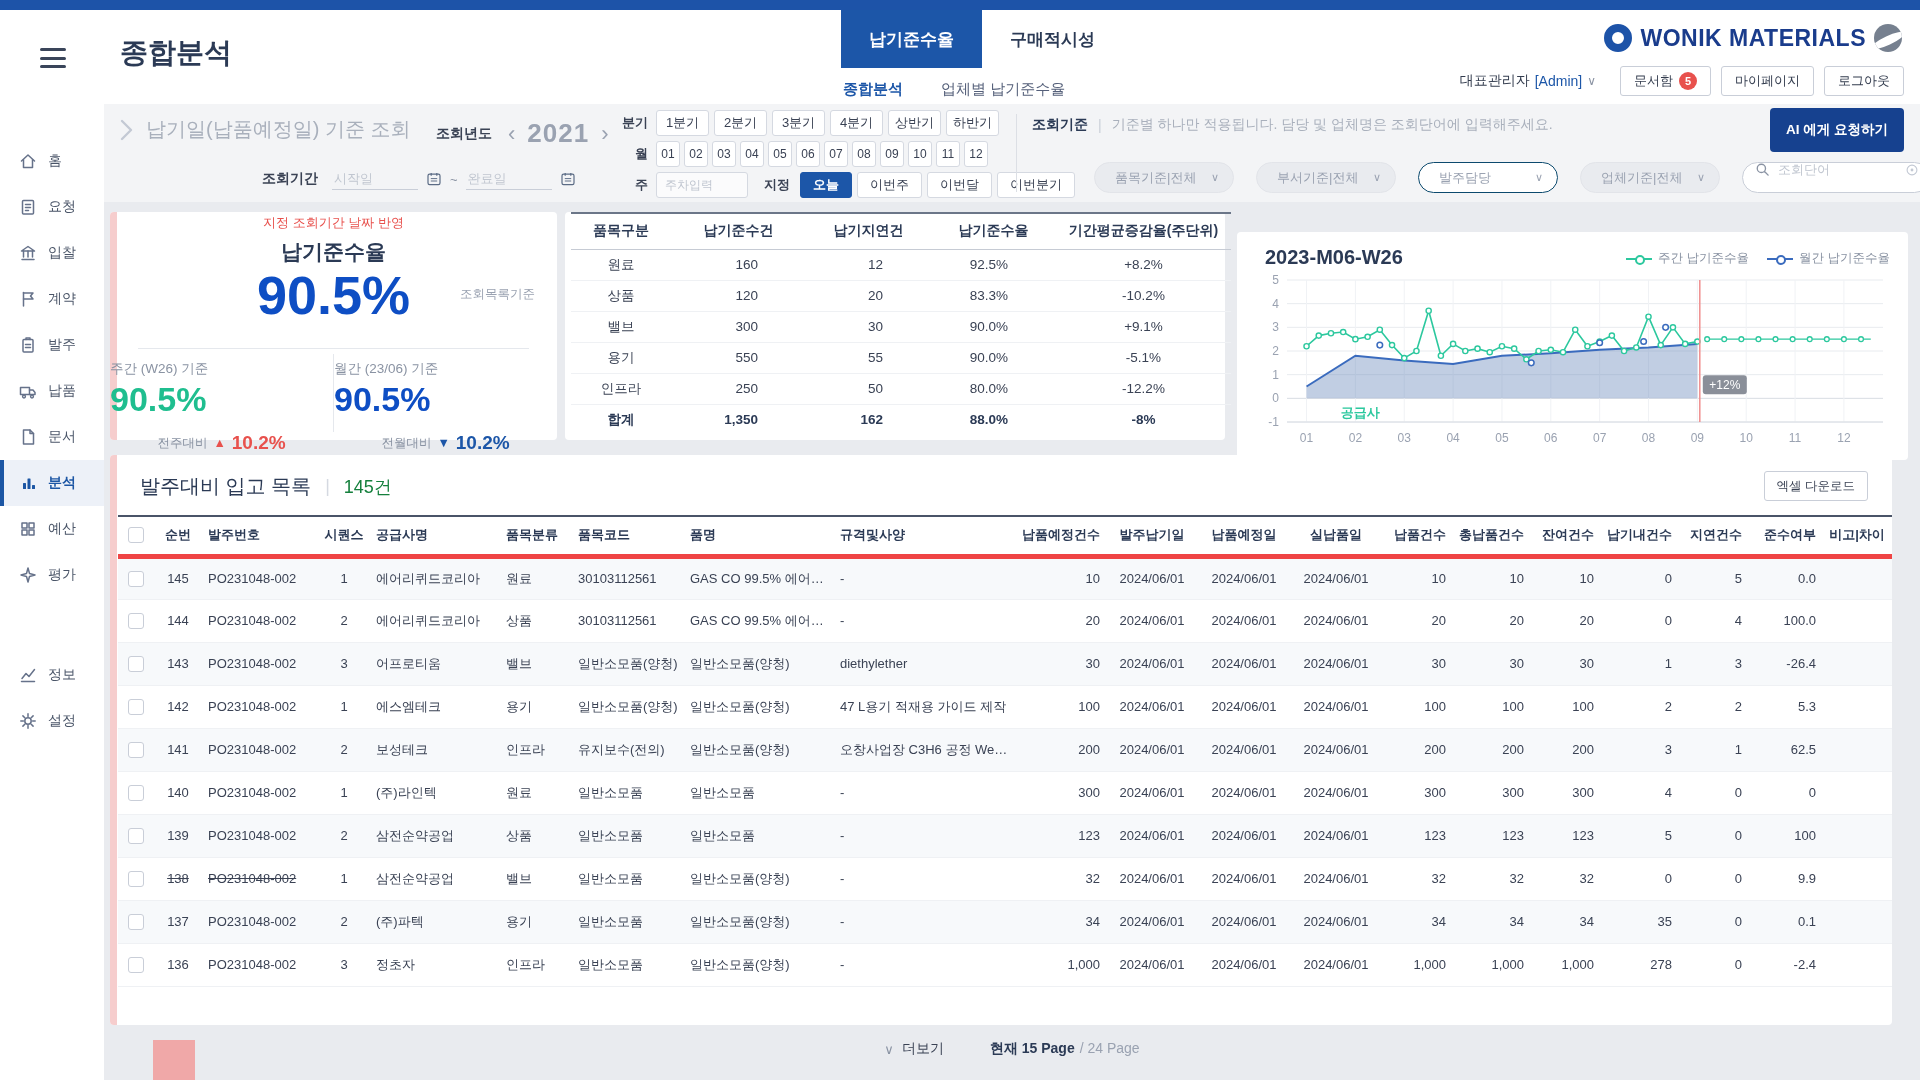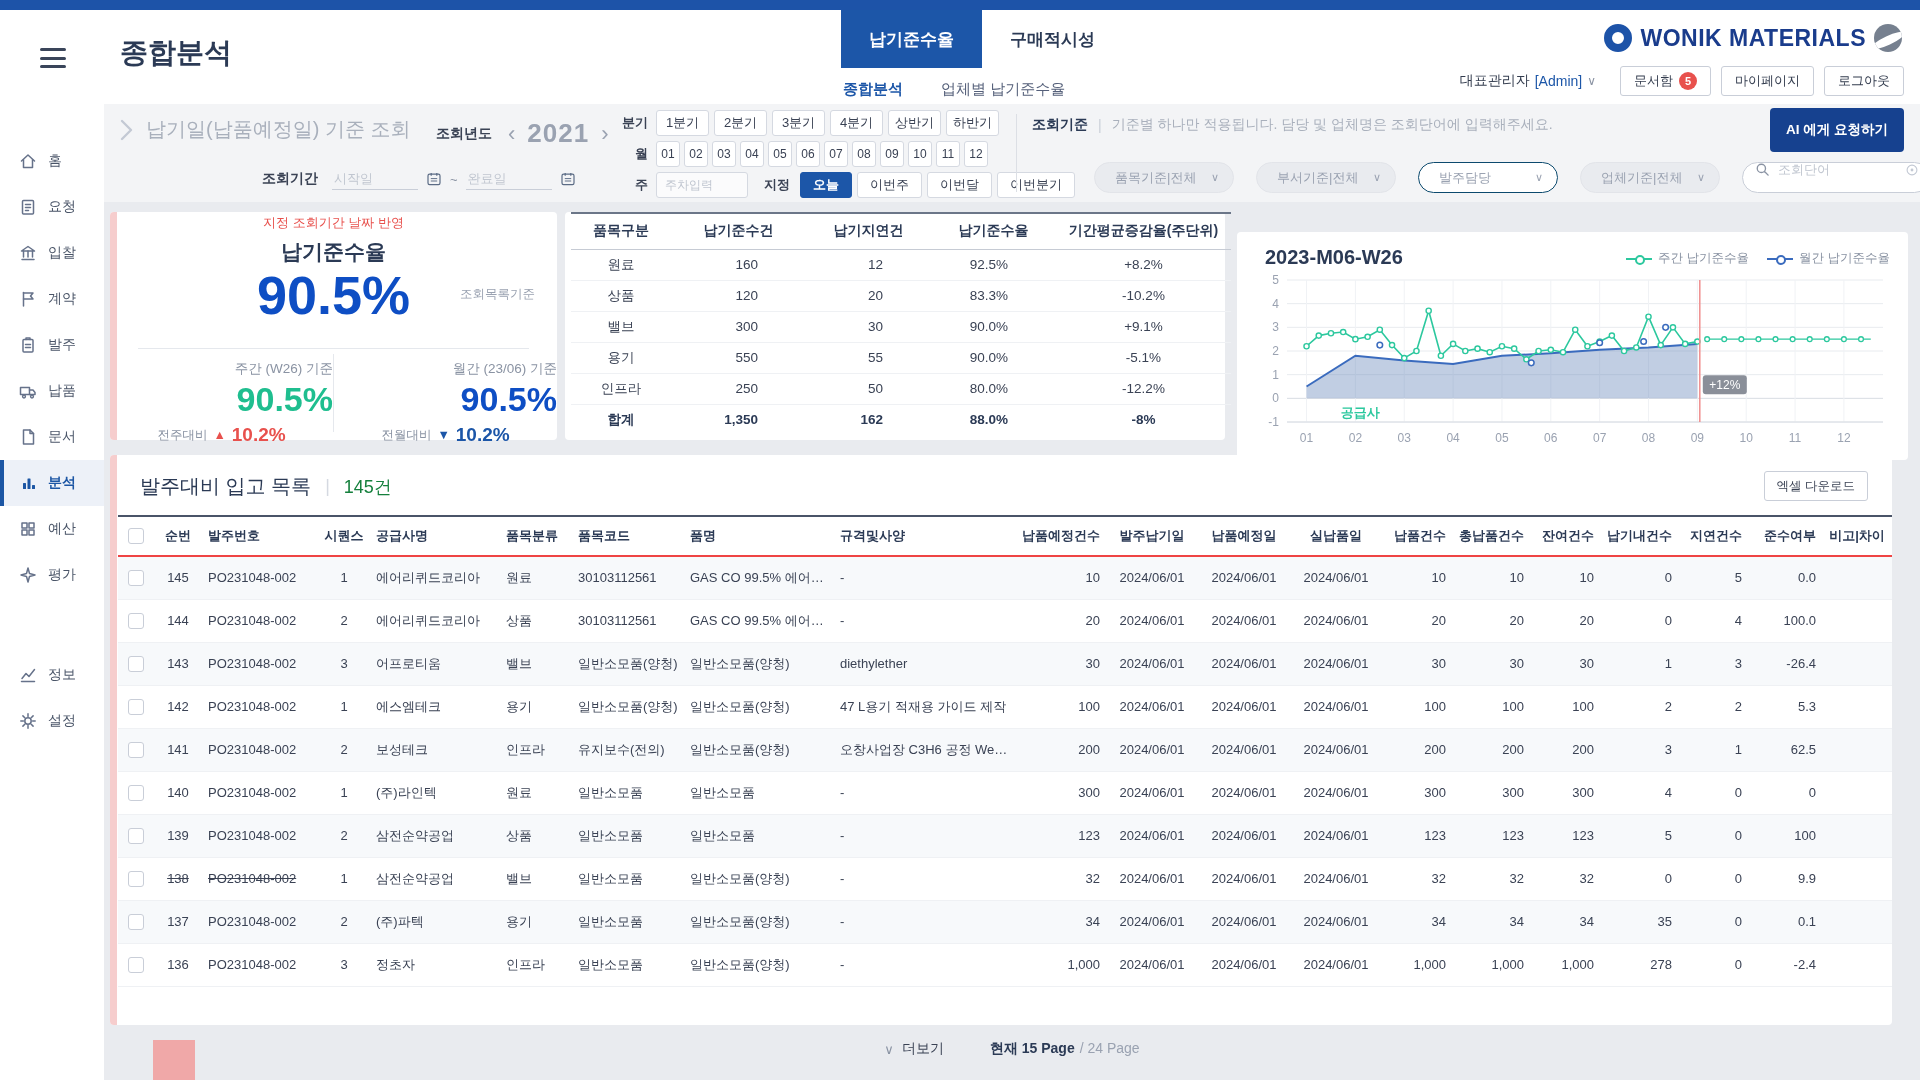--- a/index.html
+++ b/index.html
@@ -89,27 +89,27 @@
   
   .card { background:#FFFFFF; border-radius:4px; position:absolute; }
   .kpi-card { left:110px; top:212px; width:447px; height:228px; }
   .pink-stripe { position:absolute; left:0; top:0; width:7px; height:100%; background:#F6CDCD; border-radius:4px 0 0 4px; }
   .kpi-notice { position:absolute; left:0; right:0; top:2px; text-align:center; font-size:13px; color:#E8514D; }
   .kpi-title { position:absolute; left:0; right:0; top:26px; text-align:center; font-size:21px; font-weight:bold; color:#2B3A55; }
   .kpi-main { position:absolute; left:0; right:0; top:52px; text-align:center; font-size:54px; font-weight:bold; color:#0E4EC4; }
   .kpi-basis { position:absolute; right:22px; top:74px; font-size:12.5px; color:#9AA2B1; }
   .kpi-divider { position:absolute; left:28px; right:28px; top:136px; height:1px; background:#E5E8ED; }
   .kpi-cols { position:absolute; left:0; right:0; top:142px; bottom:8px; display:flex; }
-  .kpi-col { flex:1; text-align:right; padding-top:6px; }
+  .kpi-col { flex:1; text-align:left; padding-top:6px; }
   .kpi-col + .kpi-col { border-left:1px solid #E5E8ED; }
   .kpi-sub-label { font-size:13.5px; color:#8A93A3; }
   .kpi-sub-val { font-size:34px; font-weight:bold; margin-top:2px; }
   .kpi-sub-val.green { color:#1FBE8F; }
   .kpi-sub-val.blue { color:#0E4EC4; }
-  .kpi-delta { margin-top:5px; font-size:12.5px; color:#8A93A3; display:flex; align-items:center; justify-content:center; gap:6px; }
+  .kpi-delta { margin-top:13px; font-size:12.5px; color:#8A93A3; display:flex; align-items:center; justify-content:center; gap:6px; }
   .kpi-delta .dval { font-size:19px; font-weight:bold; }
   .kpi-delta .up { color:#E8514D; } .kpi-delta .vup { color:#E8514D; }
   .kpi-delta .down { color:#1C56A8; } .kpi-delta .vdown { color:#1C56A8; }
 
   
   .sum-card { left:565px; top:212px; width:660px; height:228px; padding:0 6px; }
   .sum-table { width:100%; border-collapse:collapse; table-layout:fixed; }
   .sum-table th { border-top:2px solid #6B7688; border-bottom:1px solid #C6CBD4; height:36px; font-size:14px; color:#2B3A55; }
   .sum-table td { height:31px; font-size:13.5px; color:#3A4254; border-bottom:1px solid #EFF1F4; }
   .sum-table tr.total td { border-top:1px solid #D8DCE2; border-bottom:none; font-weight:bold; color:#2B3A55; }
@@ -131,21 +131,21 @@
   .chart-svg { position:absolute; left:10px; top:42px; }
 
   
   .list-card { left:110px; top:455px; width:1782px; height:570px; }
   .list-head { position:absolute; left:30px; top:18px; display:flex; align-items:center; gap:14px; }
   .list-title { font-size:20px; font-weight:normal; color:#2B3A55; }
   .list-sep { color:#D5D9E1; font-size:18px; }
   .list-count { font-size:18px; color:#15803d; }
   .excel-btn { position:absolute; right:24px; top:16px; height:30px; background:#FFF; border:1px solid #C9CED8; border-radius:3px; font-size:12.5px; color:#3A4254; padding:0 12px; cursor:pointer; font-family:inherit; }
   .order-table { position:absolute; left:8px; top:60px; width:1774px; border-collapse:collapse; table-layout:fixed; }
-  .order-table th { border-top:2px solid #4A5468; border-bottom:2px solid #ef4444; height:40px; font-size:13px; color:#2B3A55; padding:0 6px; white-space:nowrap; overflow:hidden; }
+  .order-table th { border-top:2px solid #4A5468; border-bottom:5px solid #ef4444; height:40px; font-size:13px; color:#2B3A55; padding:0 6px; white-space:nowrap; overflow:hidden; }
   .order-table td { height:43px; font-size:13px; color:#3A4254; border-bottom:1px solid #EFF1F4; padding:0 6px; white-space:nowrap; overflow:hidden; text-overflow:ellipsis; }
   .order-table tr.zebra td { background:#F7F9FB; }
   .al { text-align:left; } .ac { text-align:center; } .ar { text-align:right; }
   .struck { text-decoration:line-through; }
   .cbx { width:16px; height:16px; border:1.5px solid #C9CED8; border-radius:3px; background:#FFF; margin:0 auto; cursor:pointer; }
 
   
   .footer { position:absolute; left:104px; top:1040px; width:1816px; display:flex; justify-content:center; align-items:center; gap:46px; }
   .more { display:flex; align-items:center; gap:8px; font-size:14px; color:#3A4254; cursor:pointer; }
   .more .mchev { color:#8A93A3; font-size:13px; }

